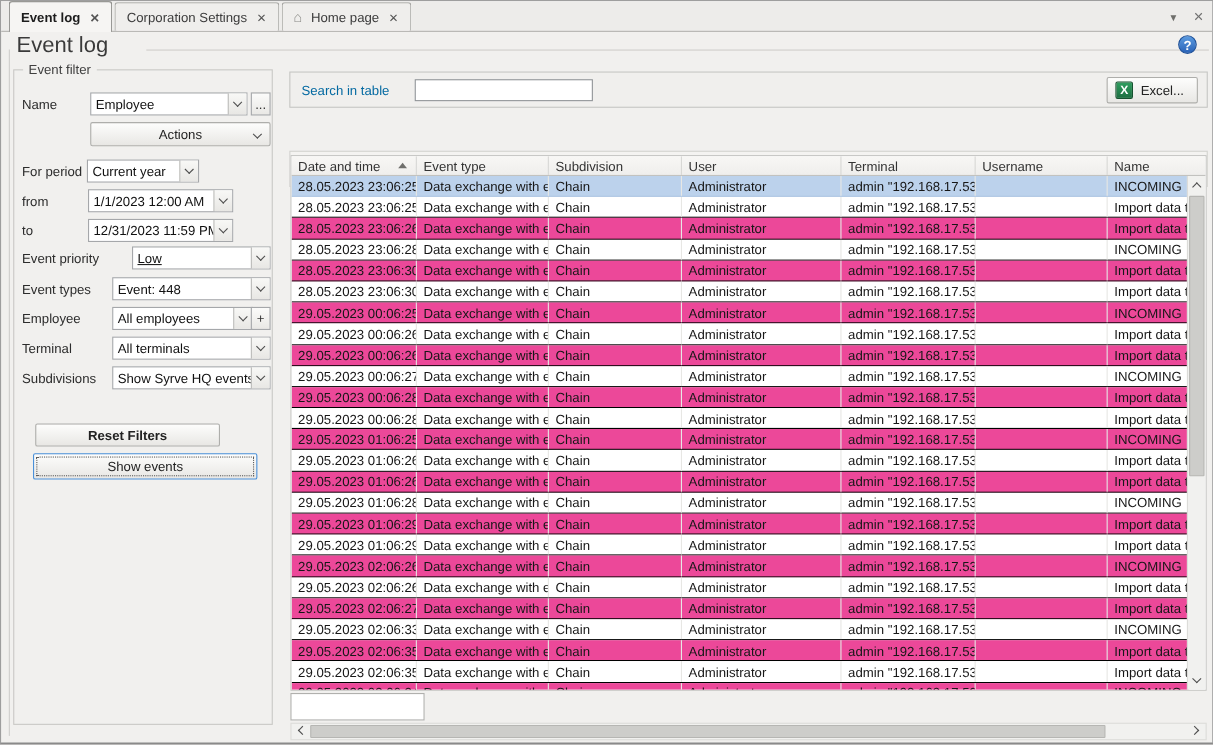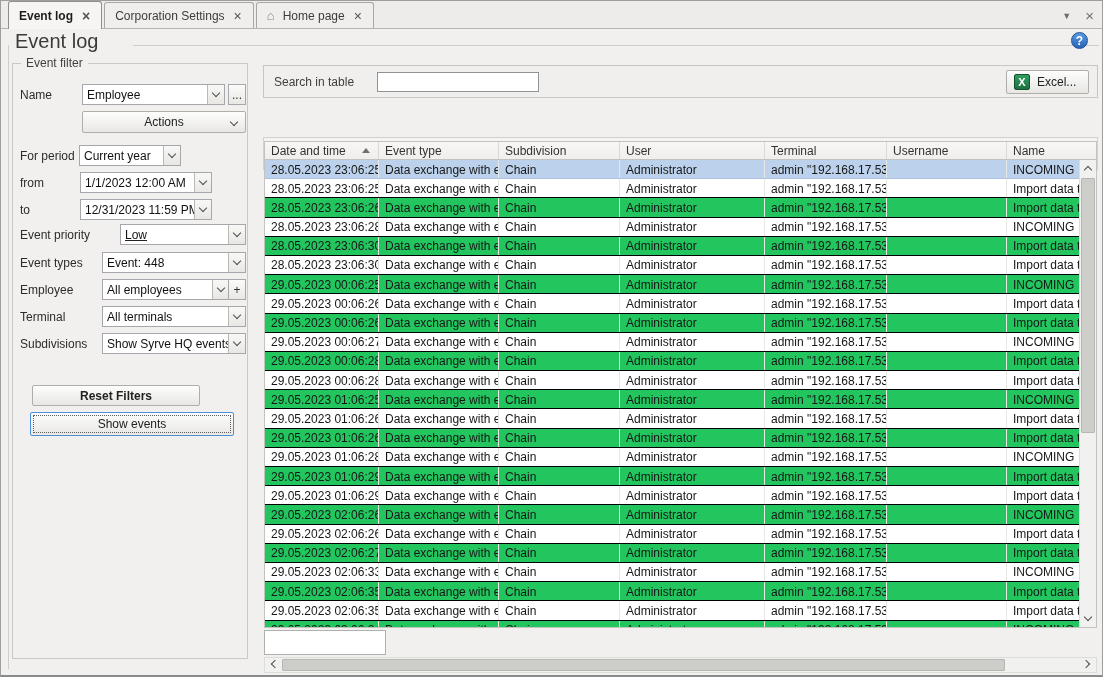--- a/index.html
+++ b/index.html
@@ -47,21 +47,21 @@
            display:flex; align-items:center; justify-content:center; color:#333; }
 
   .push-btn { position:absolute; border:1px solid #aeaeab; background:linear-gradient(#fdfdfc,#e8e7e4);
               display:flex; align-items:center; justify-content:center; color:#222; border-radius:2px; }
   .push-btn.focused { border:1px solid #4a90d9; outline:1px dotted #5c5c5c; outline-offset:-4px; }
   .actions-btn .chev { position:absolute; right:8px; top:10px; }
 
   
   .search-strip { position:absolute; left:262px; top:64px; width:835px; height:33px;
                   background:#f0efed; border:1px solid #c6c6c3; }
-  .search-label { position:absolute; left:10px; top:9px; color:#404040; }
+  .search-label { position:absolute; left:10px; top:9px; color:#0369a1; }
   .search-input { position:absolute; left:113px; top:6px; width:162px; height:20px;
                   border:1px solid #8f9396; background:#fff; font:inherit; padding:0 4px; }
   .excel-btn { position:absolute; right:8px; top:4px; width:83px; height:24px;
                border:1px solid #aeaeab; background:linear-gradient(#fdfdfc,#e8e7e4);
                border-radius:2px; display:flex; align-items:center; gap:7px; padding-left:7px; color:#222; }
   .excel-ico { width:16px; height:16px; background:linear-gradient(#2f9e5f,#1d6f42); border:1px solid #15522f;
                border-radius:2px; color:#fff; font-weight:bold; font-size:11px;
                display:flex; align-items:center; justify-content:center; }
 
   .group-panel { position:absolute; left:262px; top:104px; width:835px; height:33px;
@@ -73,21 +73,21 @@
                 border:1px solid #c3c3c0; background:#fff; overflow:hidden; }
   .thead { display:flex; height:18px; background:linear-gradient(#f8f7f5,#efeeec);
            border-bottom:1px solid #c2c2bf; }
   .thead .hcell { padding:2px 0 0 6px; color:#333; border-right:1px solid #d8d8d5;
                   white-space:nowrap; overflow:hidden; position:relative; }
   .sort-arrow { position:absolute; right:8px; top:6px; width:0; height:0;
                 border-left:4px solid transparent; border-right:4px solid transparent;
                 border-bottom:5px solid #6f6f6c; }
   .tbody { position:relative; height:467px; width:816px; overflow:hidden; }
   .trow { display:flex; height:19.2px; border-bottom:1px solid #000000; background:#fff; }
-  .trow.shade { background:#22c55e; }
+  .trow.shade { background:#ec4899; }
   .trow.selected { background:#bcd2ec; border-bottom-color:#aac2e0; }
   .trow .cell { padding:2.5px 0 0 6px; border-right:1px solid #e7e7e4; white-space:nowrap;
                 overflow:hidden; color:#171717; }
   .c0{width:114px;} .c1{width:120px;} .c2{width:121px;} .c3{width:145px;}
   .c4{width:122px;} .c5{width:120px;} .c6{flex:1; border-right:none !important;}
 
   
   .vscroll { position:absolute; right:0; top:18px; bottom:0; width:17px; background:#f1f1ef;
              border-left:1px solid #dcdcd9; }
   .vscroll .arr { position:absolute; left:0; width:16px; height:17px; display:flex;

